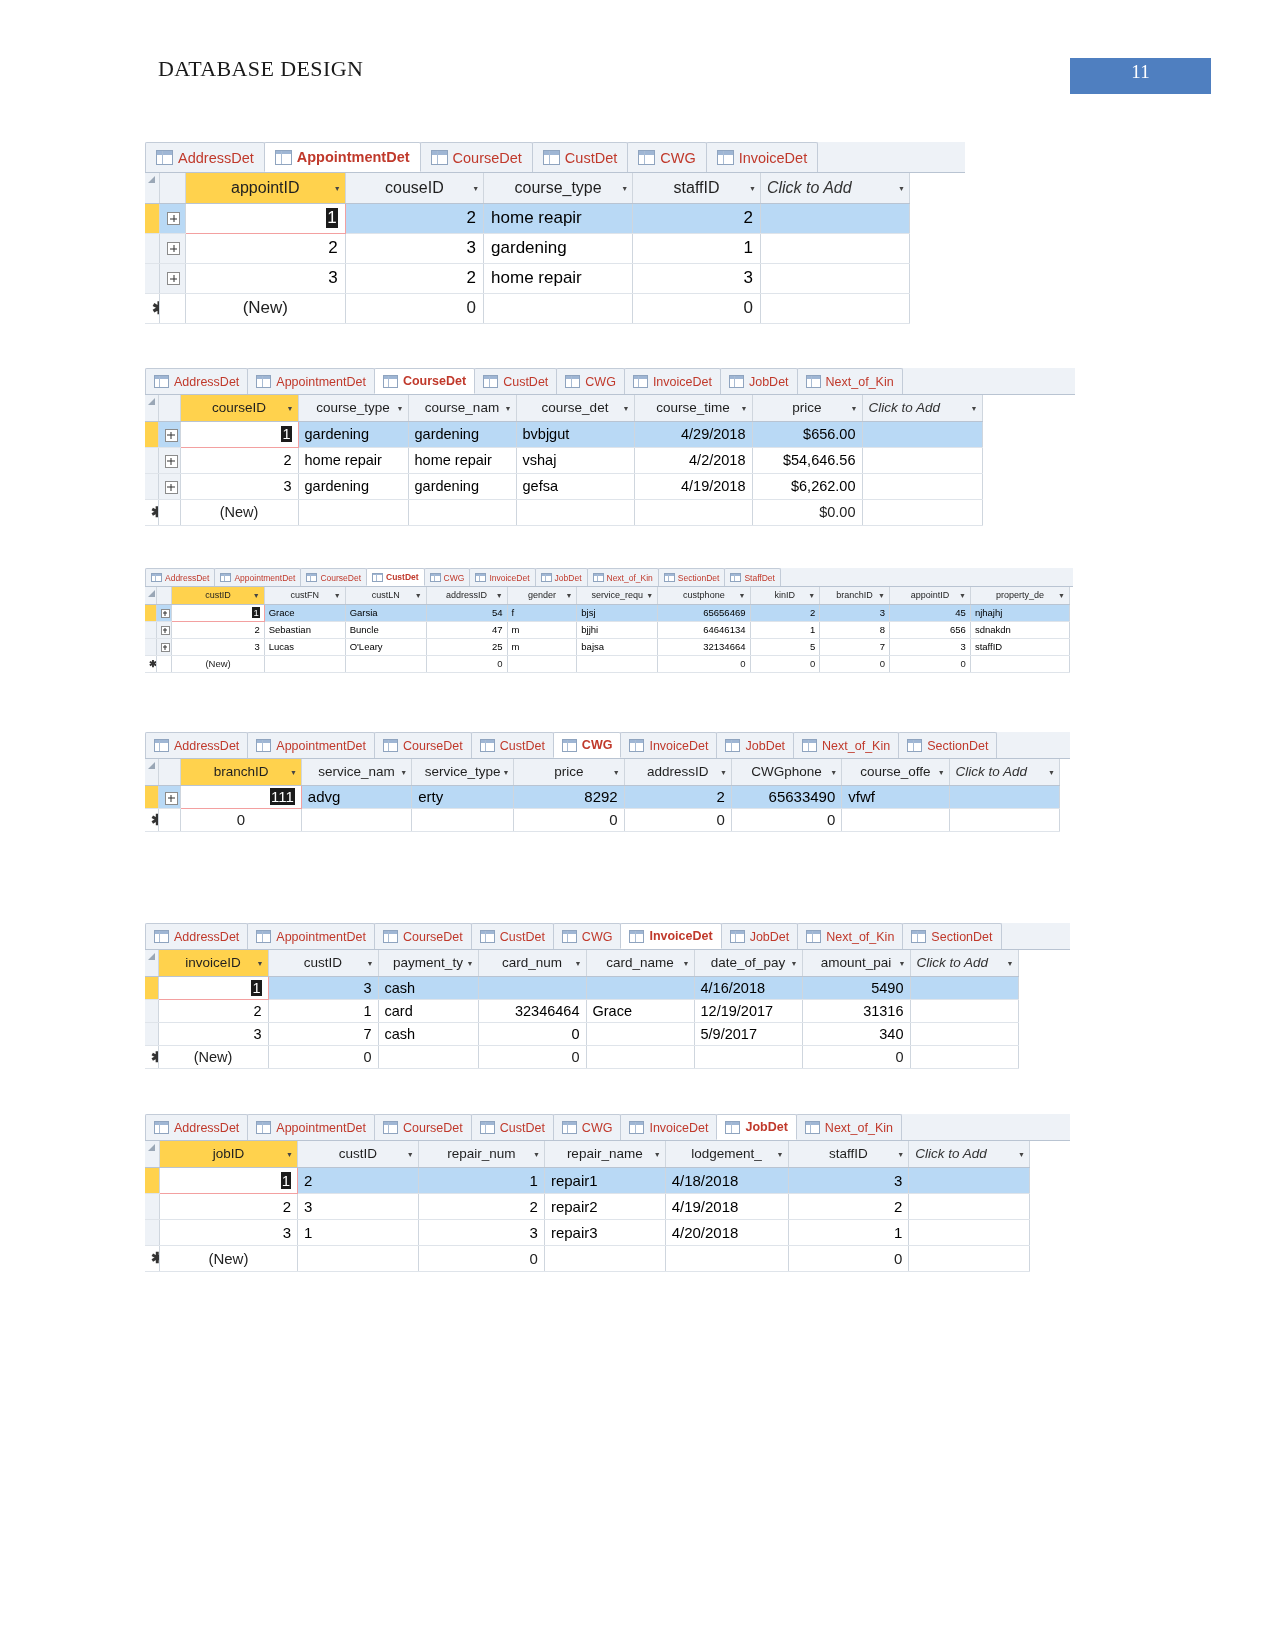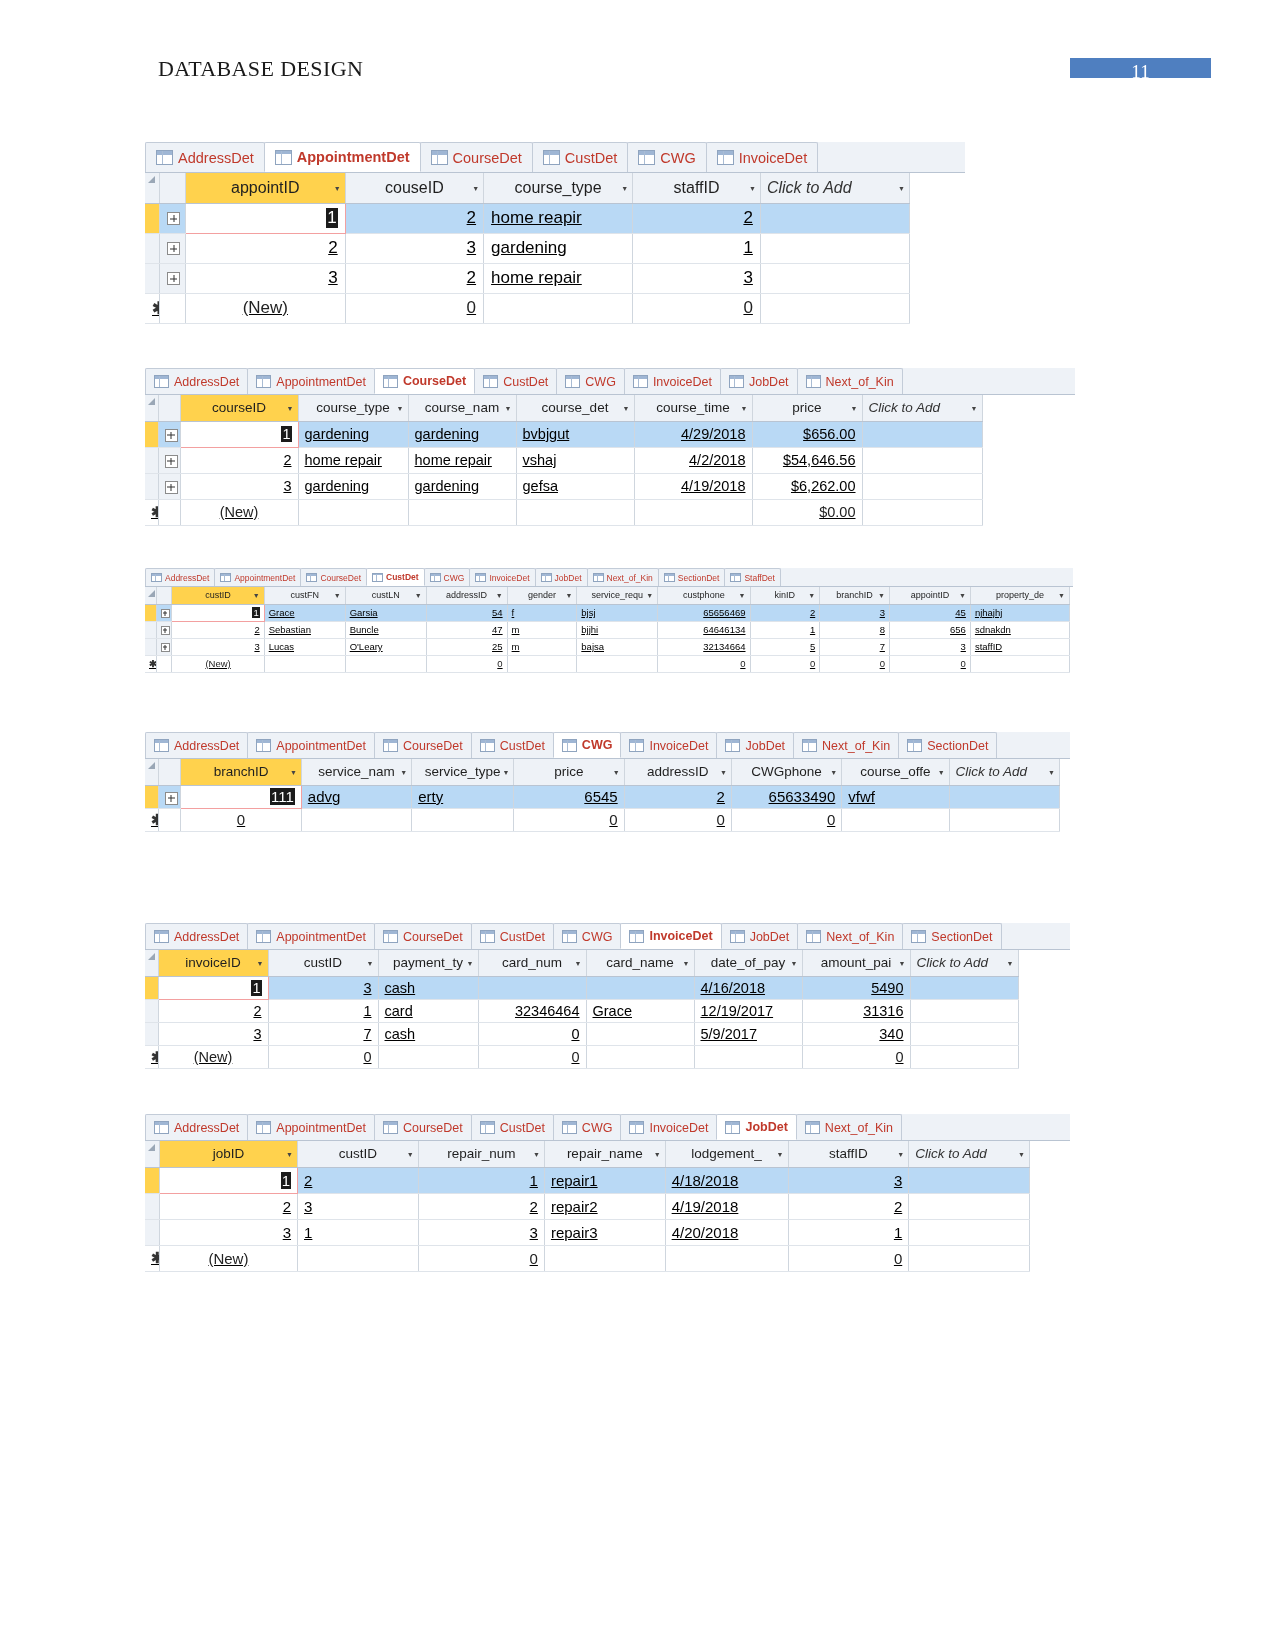--- a/index.html
+++ b/index.html
@@ -15,21 +15,21 @@
   #doc-header {
     position:absolute; left:0; top:0; width:1275px; height:110px;
   }
   #doc-title {
     position:absolute; left:158px; top:56px;
     font-family:"Liberation Serif", serif;
     font-size:22px; letter-spacing:.4px; color:#1a1a1a;
   }
   #page-number-box {
     position:absolute; right:64px; top:58px;
-    width:141px; height:20px;
+    width:141px; height:36px;
     background:#4f7fc0;
     color:#ffffff;
     font-family:"Liberation Serif", serif;
     font-size:19px;
     text-align:center; line-height:28px;
   }
 
   
   .ds { position:absolute; }
 
@@ -68,21 +68,21 @@
   .tab .ticon::before {
     content:""; position:absolute; left:0; right:0; top:0; height:28%;
     background:#9fb6d4;
   }
   .tab .ticon::after {
     content:""; position:absolute; left:34%; top:0; bottom:0; width:1px;
     background:#a9bcd4;
     box-shadow:inherit;
   }
 
-  table.grid { border-collapse:collapse; table-layout:fixed; background:#ffffff;text-decoration:underline; }
+  table.grid { border-collapse:collapse; table-layout:fixed; background:#ffffff; }
   table.grid th, table.grid td {
     border-right:1px solid #cfd6de;
     border-bottom:1px solid #dfe4ea;
     box-sizing:border-box;
     overflow:hidden;
     white-space:nowrap;
     text-overflow:clip;
   }
   table.grid th {
     background:#eef2f7;
@@ -601,21 +601,21 @@
             <th class=" clicktoadd"><span class="hlabel">Click to Add</span><span class="caret">▼</span></th>
           </tr>
         </thead>
         <tbody>
           <tr class="sel">
             <td class="gut selgut"></td>
             <td class="exp"><span class="plusbox" style="width: 11px; height: 11px;"></span></td>
             <td class="editing num"><span class="caretblk">111</span></td>
             <td class="txt"><span>advg</span></td>
             <td class="txt"><span>erty</span></td>
-            <td class="num"><span>6545</span></td>
+            <td class="num"><span>8292</span></td>
             <td class="num"><span>2</span></td>
             <td class="num"><span>65633490</span></td>
             <td class="txt"><span>vfwf</span></td>
             <td class="txt"><span></span></td>
           </tr>
           <tr class="newrow">
             <td class="gut"><span class="star">✱</span></td>
             <td class="exp"></td>
             <td class="txt" style="text-align: center;"><span>0</span></td>
             <td class="txt"><span></span></td>

